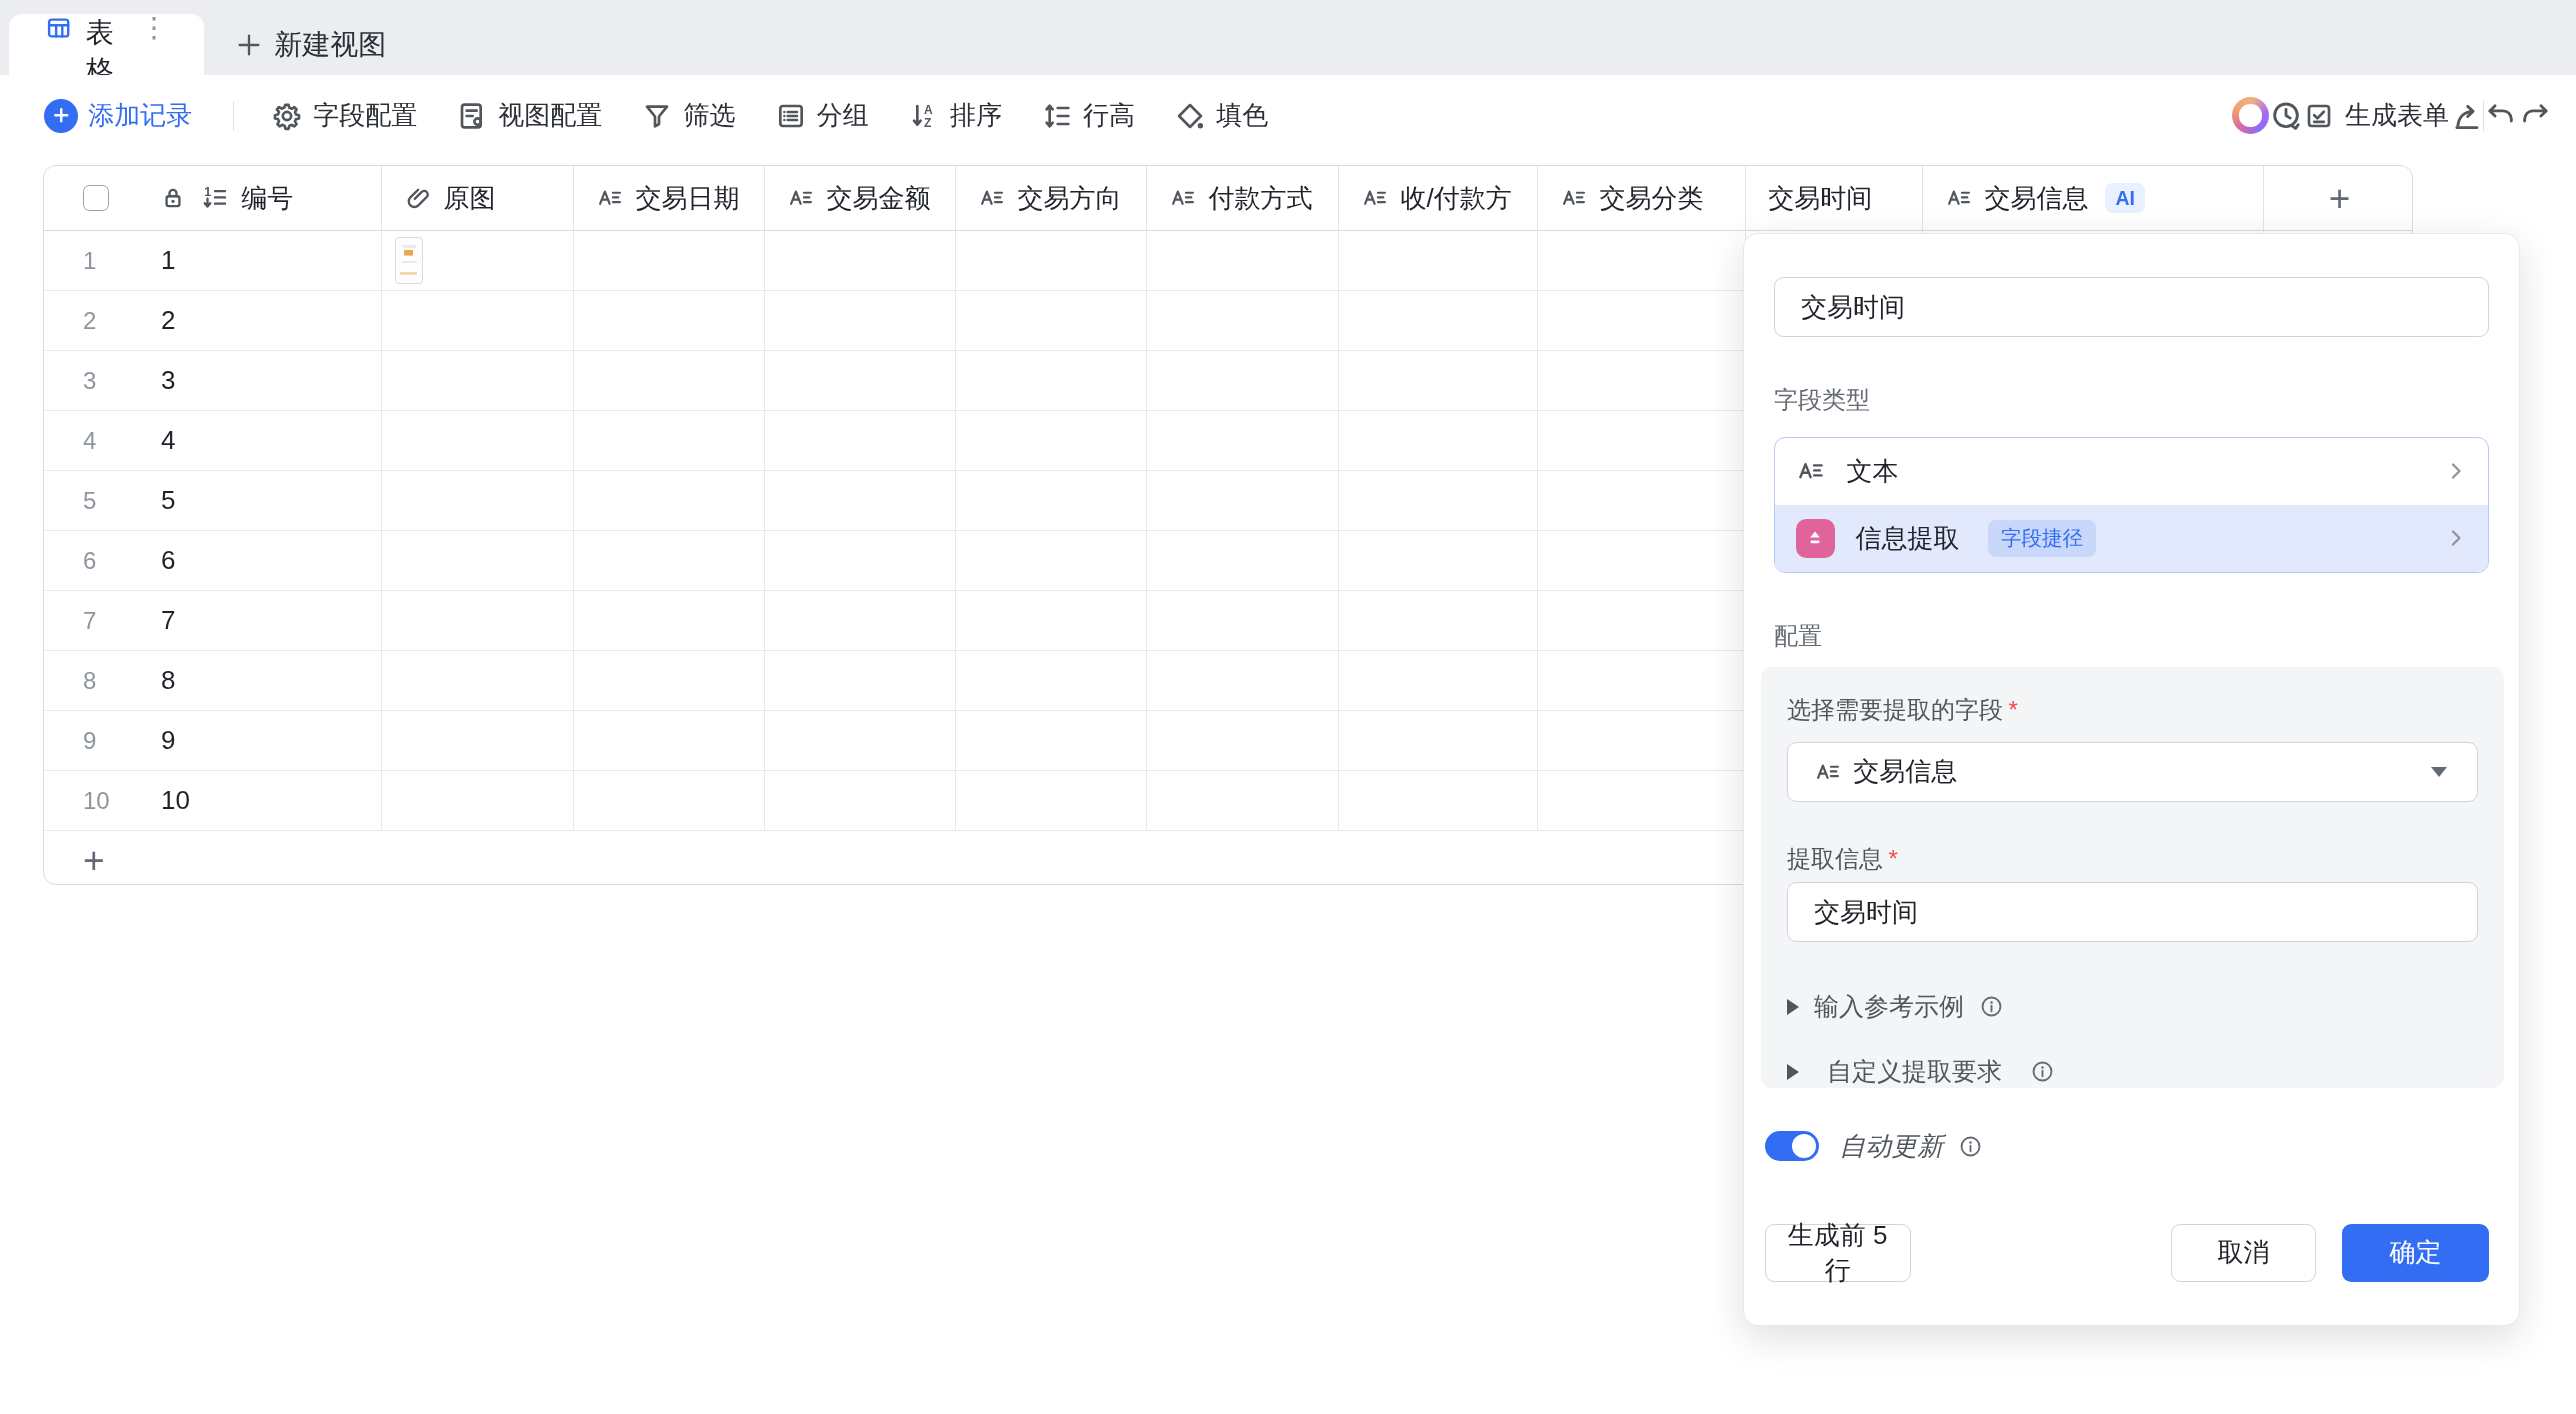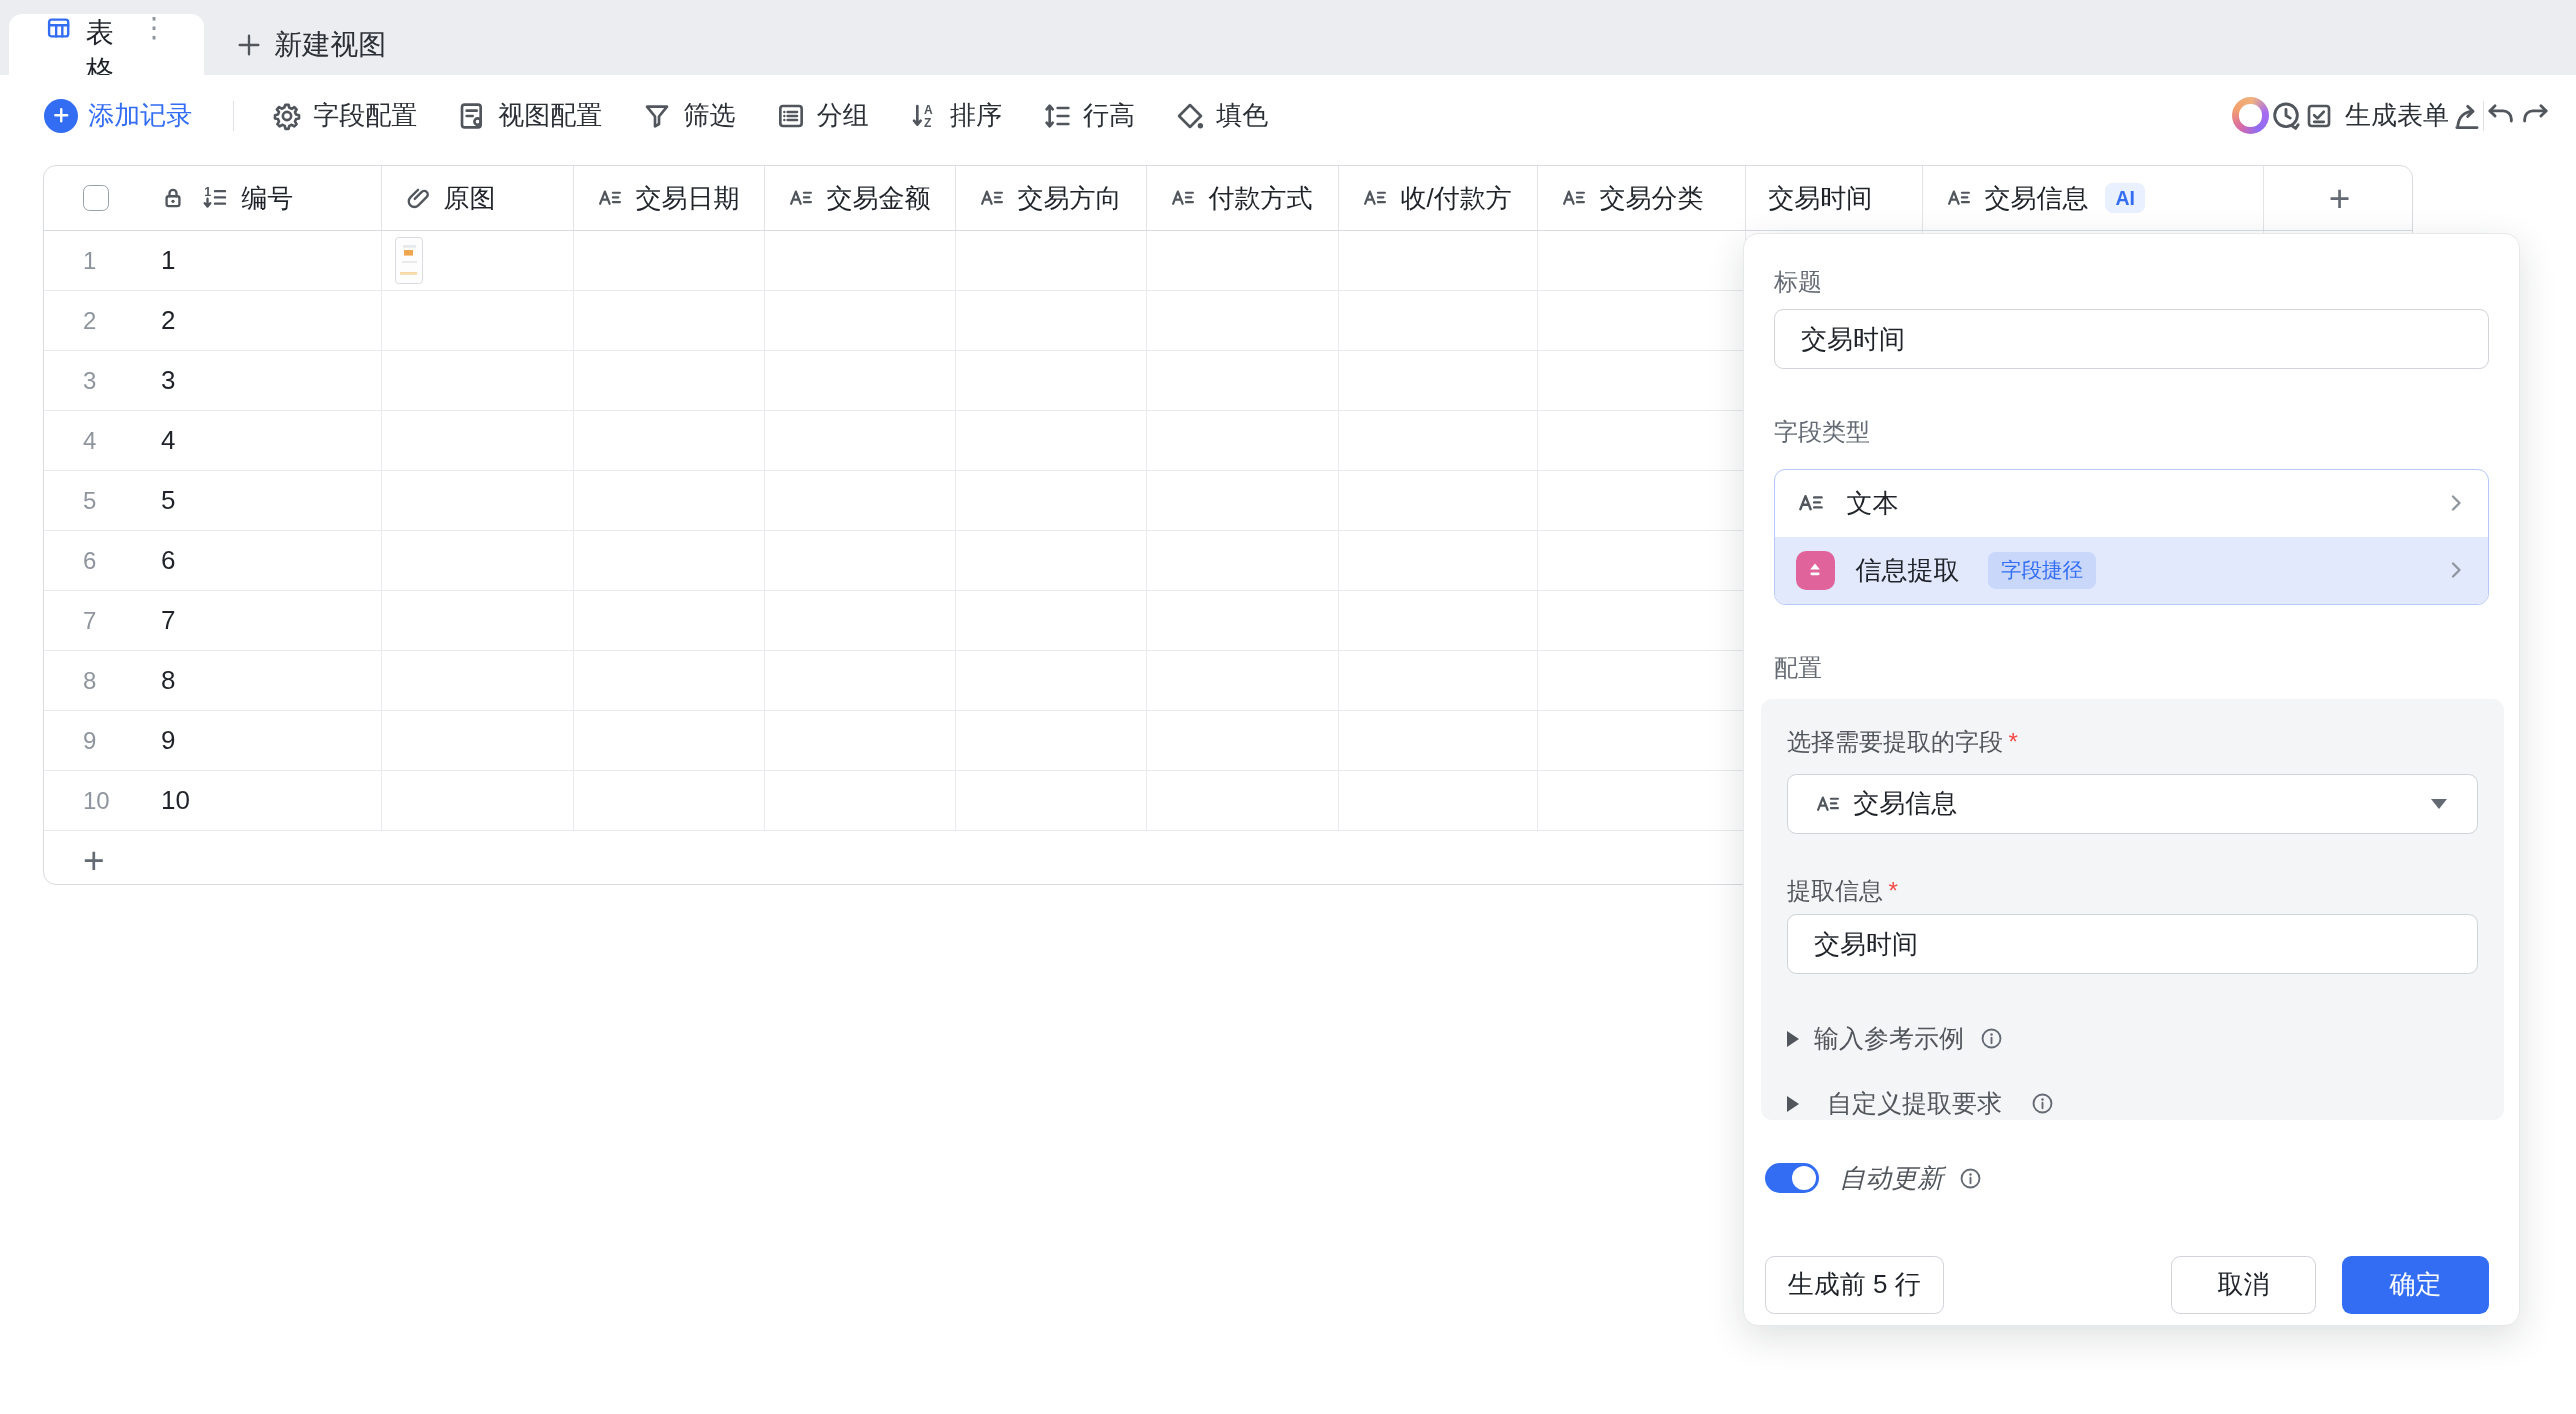--- a/index.html
+++ b/index.html
@@ -91,21 +91,21 @@
   .tri{width:0;height:0;border-top:8.4px solid transparent;border-bottom:8.4px solid transparent;
     border-left:12px solid #51565d;}
   .autorow{display:flex;align-items:center;gap:20.5px;margin-top:41px;}
   .toggle{width:54px;height:30px;border-radius:15px;background:#336df4;position:relative;cursor:pointer;}
   .toggle .knob{position:absolute;top:2.8px;right:2.8px;width:24px;height:24px;border-radius:50%;background:#fff;}
   .autolabel{font-size:26px;color:#51565d;font-style:italic;}
   .footer{display:flex;align-items:center;margin-top:60px;}
   .btn{height:58px;border:1.4px solid #d0d3d9;border-radius:9.3px;background:#fff;font-size:26px;color:#1f2329;
     display:flex;align-items:center;justify-content:center;cursor:pointer;box-sizing:border-box;
     font-family:inherit;}
-  .btn-gen{width:179px;}
+  .btn-gen{width:146px;}
   .btn-cancel{width:145px;margin-left:auto;}
   .btn-confirm{width:147px;margin-left:26px;background:#336df4;border:none;color:#fff;}
 </style>
 </head>
 <body>
 
 <div id="screen">
 
   <div class="tabbar">
     <div class="tab-active">
@@ -477,21 +477,20 @@
           <div class="cell"></div>
           <div class="cell"></div>
         </div>
       </div>
     <div class="addrow">
       <span class="plusglyph">+</span>
     </div>
   </div>
 
   <div class="dialog">
-    <div class="dlabel">标题</div>
     <div class="dinput title-input">
       <span>交易时间</span>
     </div>
 
     <div class="dlabel ft-label">字段类型</div>
     <div class="typebox">
       <div class="typerow">
         <svg class="ic" width="30" height="30" viewBox="0 0 24 24">
           <g fill="none" stroke="#51565d" stroke-width="1.9" stroke-linecap="round" stroke-linejoin="round">
             <path d="M3.5 17L7.6 6.5 11.7 17M5 13.4h5.3"></path>

